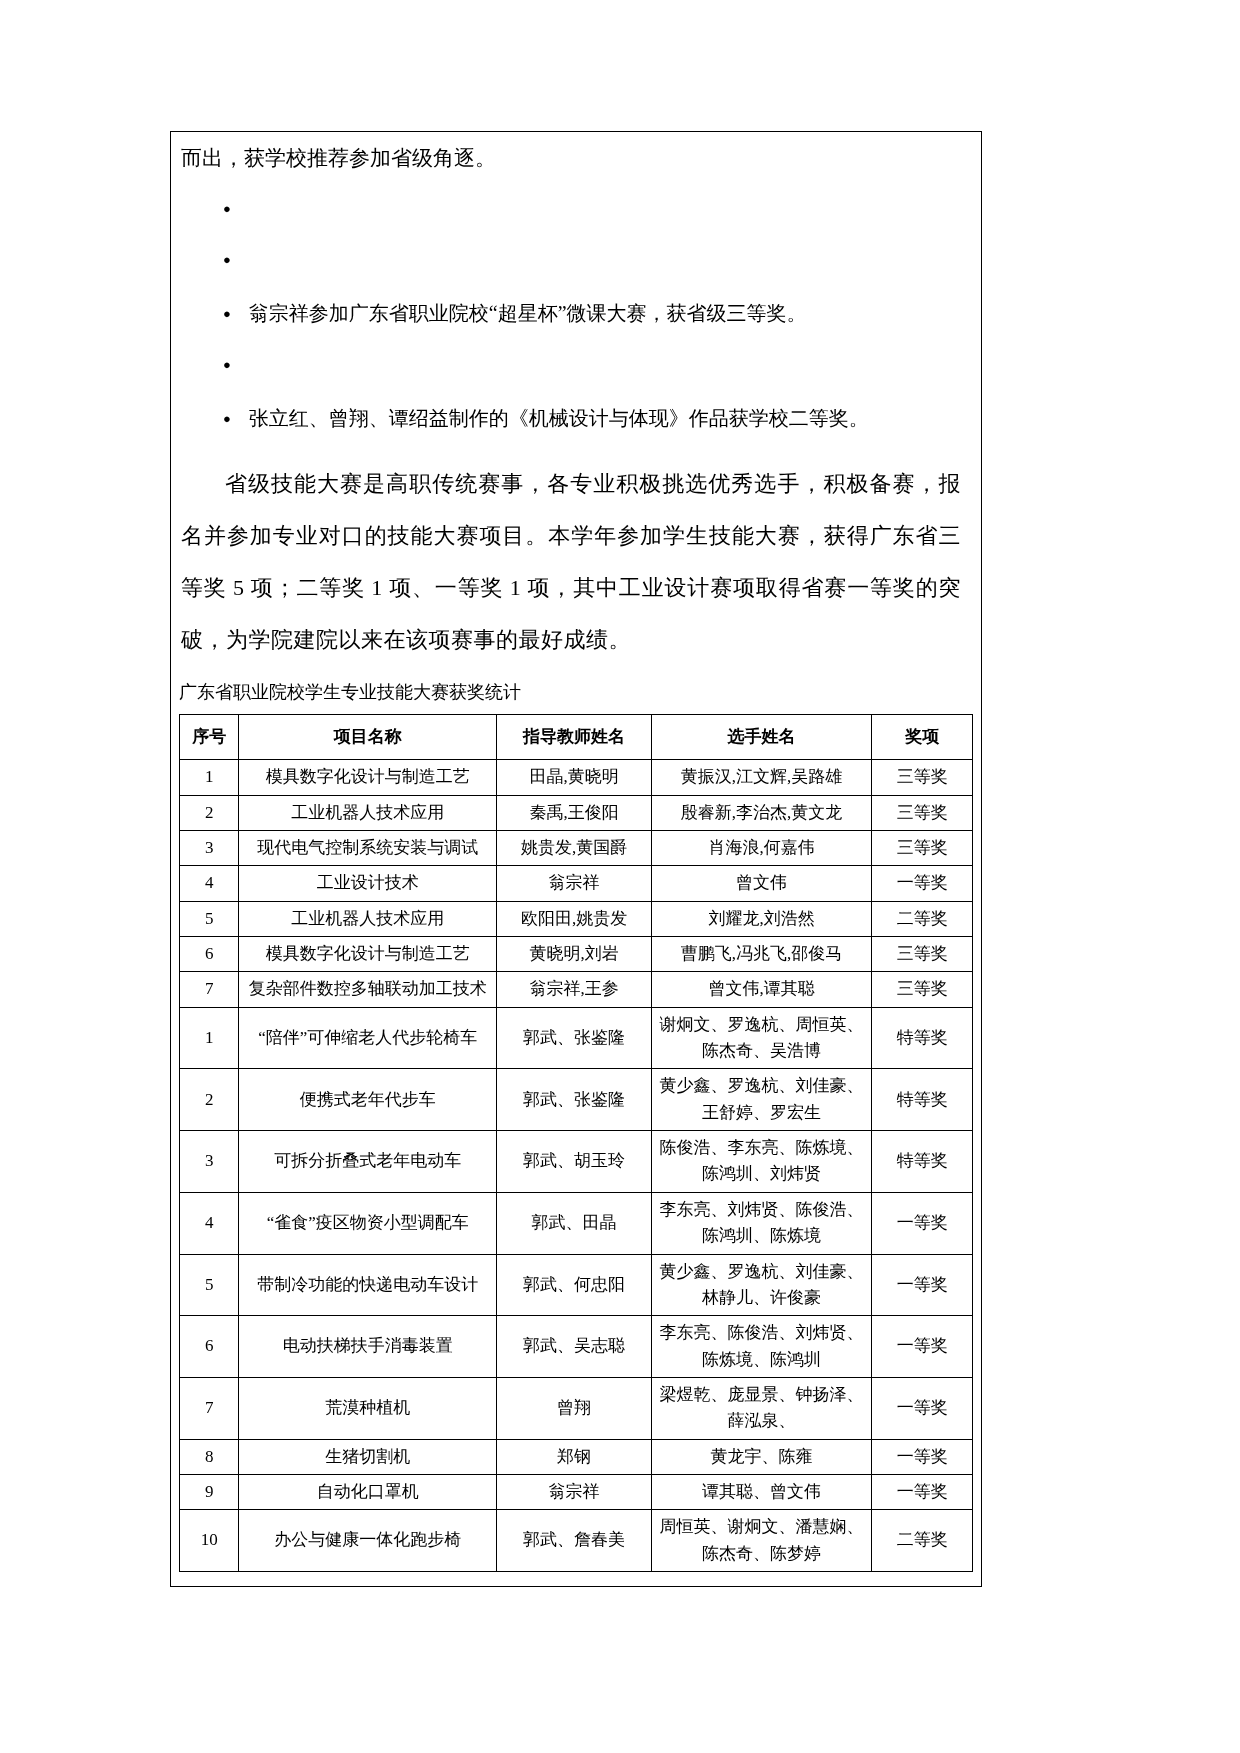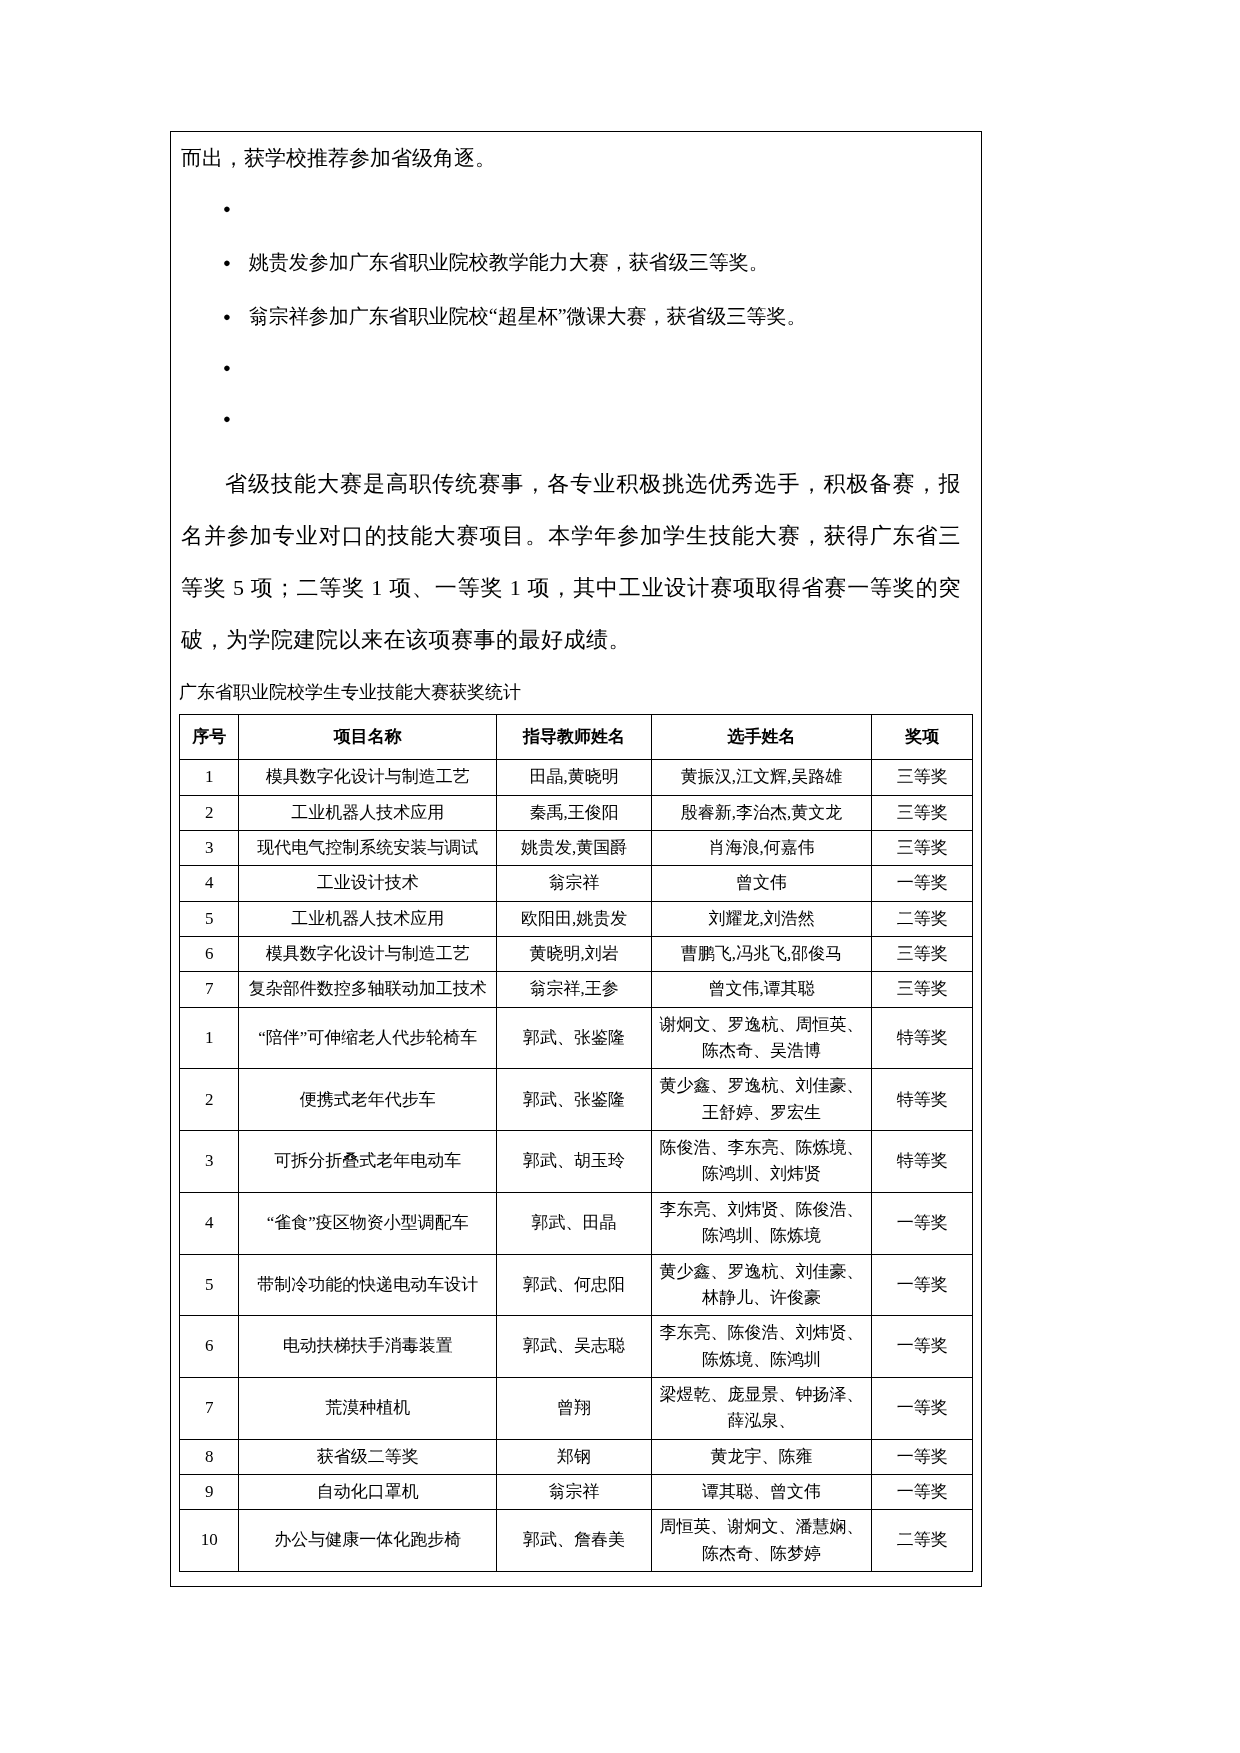--- a/index.html
+++ b/index.html
@@ -95,34 +95,34 @@
 
   <p class="intro-line">而出，获学校推荐参加省级角逐。</p>
 
   <ul class="bullet-list">
   <li class="bullet">
     <span class="dot">●</span>
   </li>
 
   <li class="bullet">
     <span class="dot">●</span>
-    <span class="bullet-text">姚贵发参加广东省职业院校教学能力大赛，获省级三等奖。</span>
   </li>
 
   <li class="bullet">
     <span class="dot">●</span>
     <span class="bullet-text">翁宗祥参加广东省职业院校“超星杯”微课大赛，获省级三等奖。</span>
   </li>
 
   <li class="bullet">
     <span class="dot">●</span>
   </li>
 
   <li class="bullet">
     <span class="dot">●</span>
+    <span class="bullet-text">张立红、曾翔、谭绍益制作的《机械设计与体现》作品获学校二等奖。</span>
   </li>
 </ul>
 
   <p class="summary-paragraph">省级技能大赛是高职传统赛事，各专业积极挑选优秀选手，积极备赛，报名并参加专业对口的技能大赛项目。本学年参加学生技能大赛，获得广东省三等奖 5 项；二等奖 1 项、一等奖 1 项，其中工业设计赛项取得省赛一等奖的突破，为学院建院以来在该项赛事的最好成绩。</p>
 
   <div class="table-title">广东省职业院校学生专业技能大赛获奖统计</div>
 
   <table class="awards">
     <colgroup>
       <col class="c-no">
@@ -248,21 +248,21 @@
   <tr>
     <td>7</td>
     <td>荒漠种植机</td>
     <td>曾翔</td>
     <td>梁煜乾、庞显景、钟扬泽、薛泓泉、</td>
     <td>一等奖</td>
   </tr>
 
   <tr>
     <td>8</td>
-    <td>获省级二等奖</td>
+    <td>生猪切割机</td>
     <td>郑钢</td>
     <td>黄龙宇、陈雍</td>
     <td>一等奖</td>
   </tr>
 
   <tr>
     <td>9</td>
     <td>自动化口罩机</td>
     <td>翁宗祥</td>
     <td>谭其聪、曾文伟</td>

